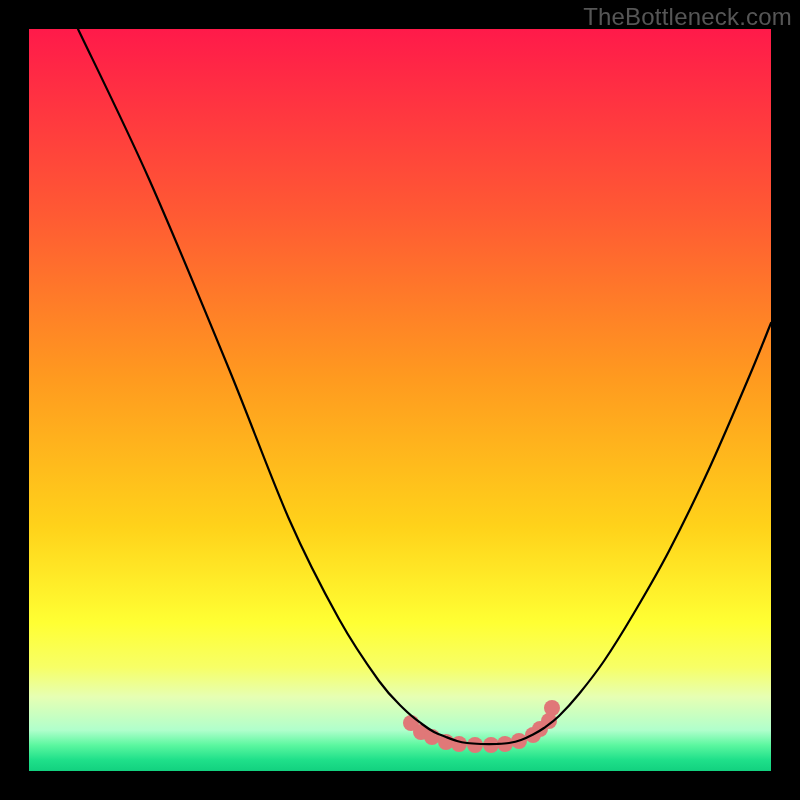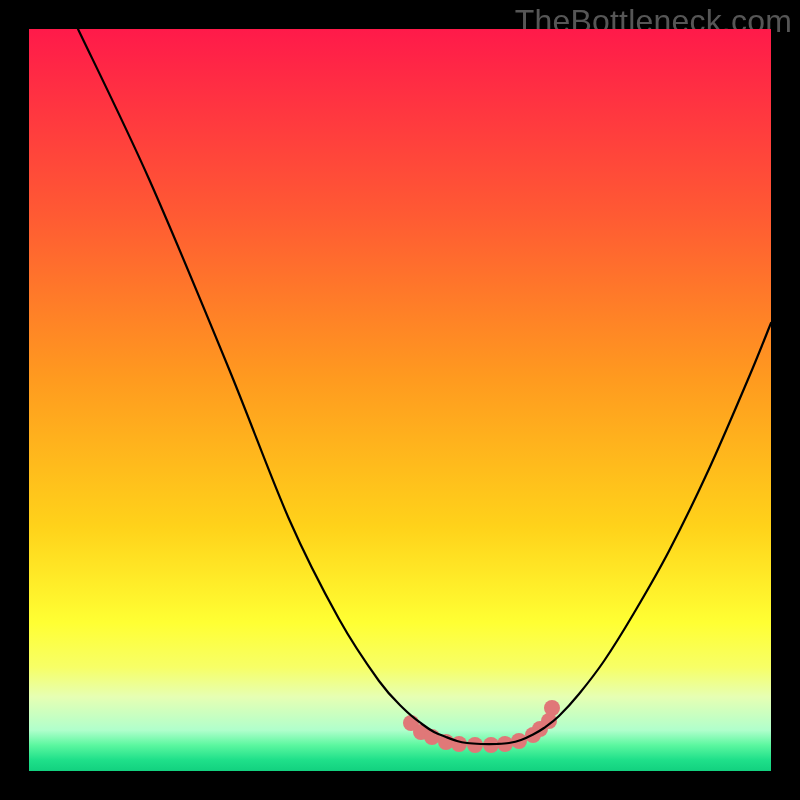--- a/index.html
+++ b/index.html
@@ -22,21 +22,21 @@
     top: 29px;
     left: 29px;
     width: 742px;
     height: 742px;
   }
   .watermark {
     position: absolute;
     top: 3px;
     right: 8px;
     font-family: Arial, Helvetica, sans-serif;
-    font-size: 32px;
+    font-size: 24px;
     font-weight: 500;
     color: #565656;
     letter-spacing: 0.2px;
   }
   svg { display: block; }
 </style>
 </head>
 <body>
 
 <div class="frame">

